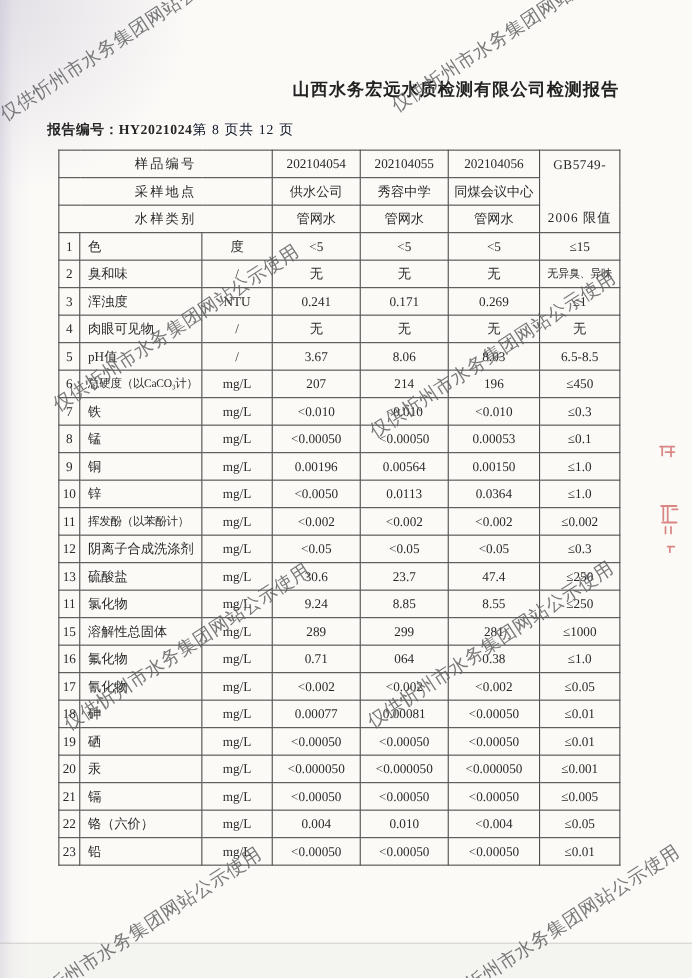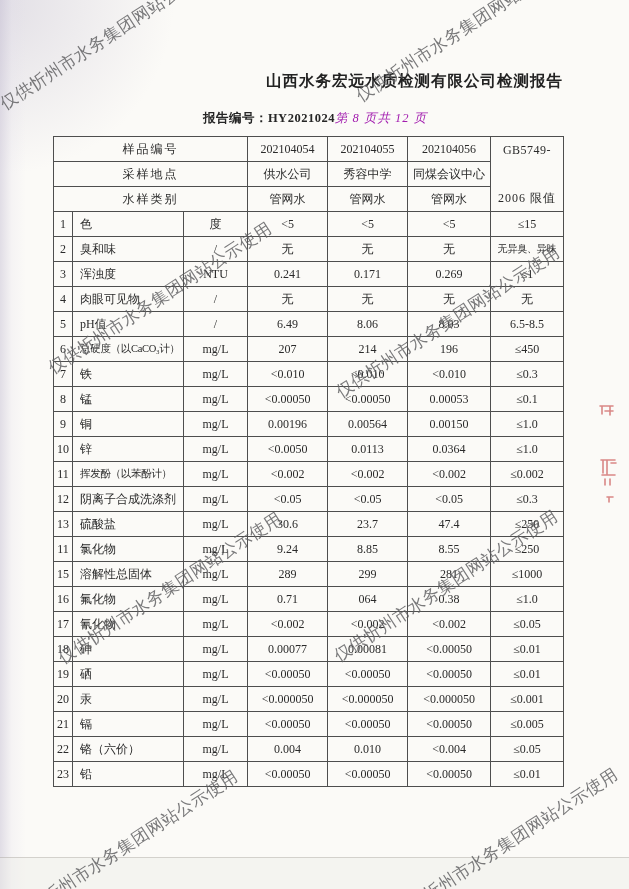--- a/index.html
+++ b/index.html
@@ -37,25 +37,25 @@
   .wm5{left:170px;top:588px;}
   .wm6{left:446px;top:586px;}
   .wm7{left:126px;top:846px;}
   .wm8{left:506px;top:844px;}
   
   .title{
     position:absolute;left:53px;top:71px;width:510px;z-index:2;
     text-align:right;font-size:15.5px;font-weight:700;letter-spacing:1px;color:#222;
   }
   .meta{
-    position:absolute;left:55px;top:110px;width:520px;z-index:2;
-    display:flex;justify-content:center;align-items:baseline;
+    position:absolute;left:43px;top:110px;width:520px;z-index:2;
+    display:flex;justify-content:flex-start;align-items:baseline;
   }
   .meta-left{font-size:12.5px;font-weight:700;letter-spacing:.5px;color:#262626;}
-  .meta-right{font-size:12.5px;letter-spacing:1px;color:#a21caf;font-style:italic;}
+  .meta-right{font-size:12.5px;letter-spacing:1px;color:#0f172a;}
   
   table.report{
     position:absolute;left:53px;top:136px;width:510px;z-index:2;
     border-collapse:collapse;table-layout:fixed;
     font-size:12px;color:#2a2a2a;border-radius:14px;
   }
   table.report td{
     border:1px solid #4e4e4e;
     height:24px;padding:0 2px;
     text-align:center;vertical-align:middle;
@@ -163,21 +163,21 @@
           <td>/</td>
           <td>无</td>
           <td>无</td>
           <td>无</td>
           <td>无</td>
         </tr>
         <tr>
           <td>5</td>
           <td class="c-name">pH值</td>
           <td>/</td>
-          <td>6.49</td>
+          <td>3.67</td>
           <td>8.06</td>
           <td>8.03</td>
           <td>6.5-8.5</td>
         </tr>
         <tr>
           <td>6</td>
           <td class="c-name long">总硬度（以CaCO₃计）</td>
           <td>mg/L</td>
           <td>207</td>
           <td>214</td>

